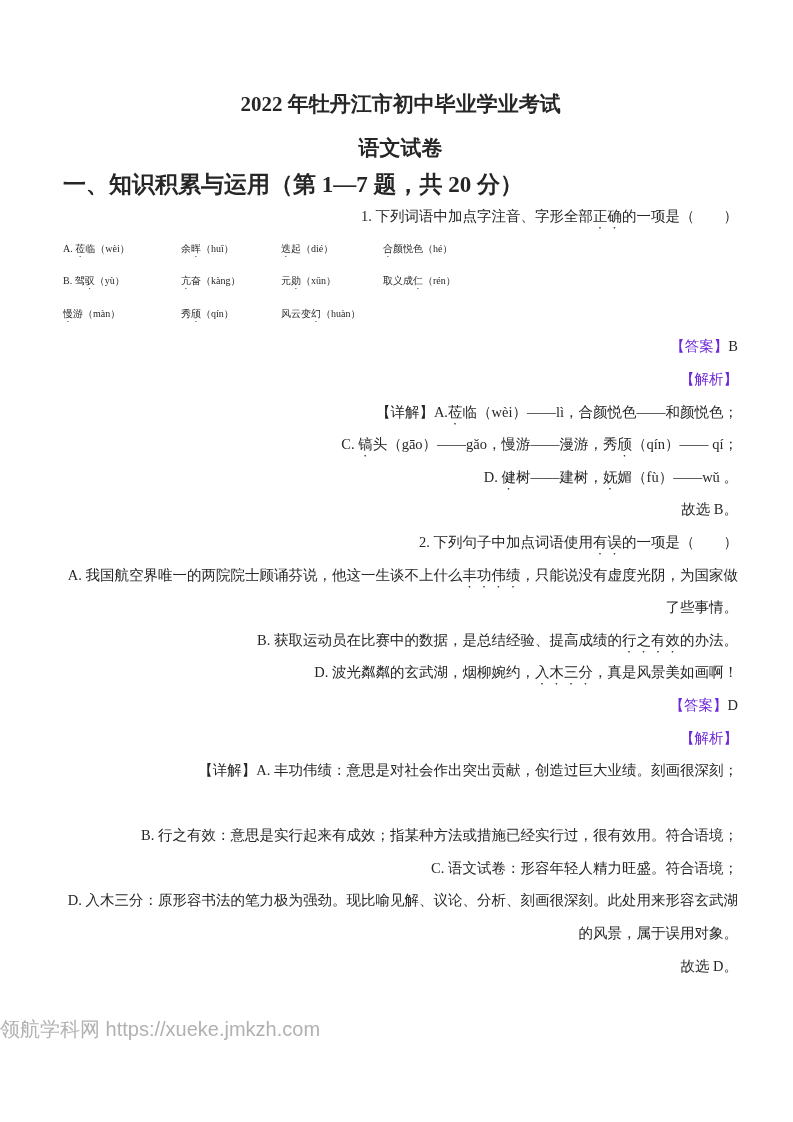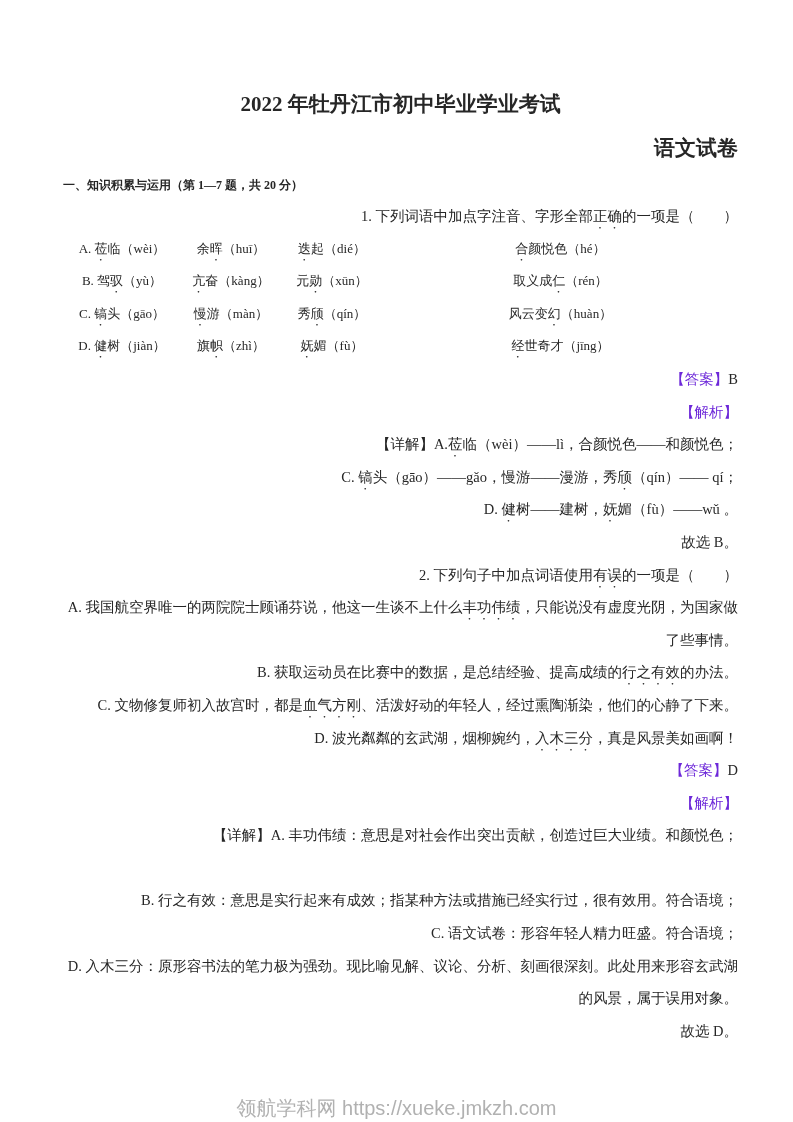--- a/index.html
+++ b/index.html
@@ -16,60 +16,59 @@
   .content { padding: 90px 55px 0 63px; }
   .doc-title {
     margin: 0;
     text-align: center;
     font-size: 21px;
     font-weight: 700;
     line-height: 28px;
   }
   .doc-subtitle {
     margin: 16px 0 0 0;
-    text-align: right;
+    text-align: center;
     font-size: 21px;
     font-weight: 700;
     line-height: 28px;
   }
   .section-heading {
     margin: 10px 0 0 0;
-    font-size: 12px;
+    font-size: 23px;
     font-weight: 700;
     line-height: 26px;
   }
   .doc-body { margin-top: 2px; }
   .doc-body p {
     margin: 0;
     font-size: 14.5px;
     line-height: 32.6px;
     text-align: right;
   }
   .opt-grid {
     display: grid;
     grid-template-columns: 118px 100px 102px auto;
-    font-size: 13px;
+    font-size: 10px;
     line-height: 32.6px;
     white-space: nowrap;
-    text-align: center;
   }
   .blank-line { height: 32.6px; }
   .dot {
     -webkit-text-emphasis: filled dot #262626;
     text-emphasis: filled dot #262626;
     -webkit-text-emphasis-position: under left;
     text-emphasis-position: under left;
   }
   .blue { color: #6d28d9; }
   .watermark {
     position: absolute;
     left: 0;
     right: 0;
-    top: 1094px;
-    text-align: center;
+    top: 1015px;
+    text-align: left;
     font-size: 20px;
     line-height: 28px;
     color: #b1b1b1;
     font-family: "Liberation Sans", "DejaVu Sans", sans-serif;
   }
 </style>
 </head>
 <body>
 
 <div class="page">
@@ -89,48 +88,40 @@
         <div><span class="dot">迭</span><span>起（dié）</span></div>
         <div><span class="dot">合</span><span>颜悦色（hé）</span></div>
       </div>
       <div class="opt-grid">
         <div><span>B. 驾</span><span class="dot">驭</span><span>（yù）</span></div>
         <div><span class="dot">亢</span><span>奋（kàng）</span></div>
         <div><span>元</span><span class="dot">勋</span><span>（xūn）</span></div>
         <div><span>取义成</span><span class="dot">仁</span><span>（rén）</span></div>
       </div>
       <div class="opt-grid">
-        <div><span>C. </span><span class="dot">镐</span><span>头（gāo）</span></div>
         <div><span class="dot">慢</span><span>游（màn）</span></div>
         <div><span>秀</span><span class="dot">颀</span><span>（qín）</span></div>
         <div><span>风云变</span><span class="dot">幻</span><span>（huàn）</span></div>
-      </div>
-      <div class="opt-grid">
-        <div><span>D. </span><span class="dot">健</span><span>树（jiàn）</span></div>
-        <div><span>旗</span><span class="dot">帜</span><span>（zhì）</span></div>
-        <div><span class="dot">妩</span><span>媚（fù）</span></div>
-        <div><span class="dot">经</span><span>世奇才（jīng）</span></div>
       </div>
 
       <p><span class="blue">【答案】</span><span>B</span></p>
       <p><span class="blue">【解析】</span></p>
       <p><span>【详解】A.</span><span class="dot">莅</span><span>临（wèi）——lì，合颜悦色——和颜悦色；</span></p>
       <p><span>C. </span><span class="dot">镐</span><span>头（gāo）——gǎo，慢游——漫游，秀</span><span class="dot">颀</span><span>（qín）—— qí；</span></p>
       <p><span>D. </span><span class="dot">健</span><span>树——建树，</span><span class="dot">妩</span><span>媚（fù）——wǔ 。</span></p>
       <p><span>故选 B。</span></p>
 
       <p><span>2. 下列句子中加点词语使用</span><span class="dot">有误</span><span>的一项是（　　）</span></p>
       <p><span>A. 我国航空界唯一的两院院士顾诵芬说，他这一生谈不上什么</span><span class="dot">丰功伟绩</span><span>，只能说没有虚度光阴，为国家做了些事情。</span></p>
       <p><span>B. 获取运动员在比赛中的数据，是总结经验、提高成绩的</span><span class="dot">行之有效</span><span>的办法。</span></p>
-      <p><span>C. 文物修复师初入故宫时，都是</span><span class="dot">血气方刚</span><span>、活泼好动的年轻人，经过熏陶渐染，他们的心静了下来。</span></p>
       <p><span>D. 波光粼粼的玄武湖，烟柳婉约，</span><span class="dot">入木三分</span><span>，真是风景美如画啊！</span></p>
 
       <p><span class="blue">【答案】</span><span>D</span></p>
       <p><span class="blue">【解析】</span></p>
-      <p><span>【详解】A. 丰功伟绩：意思是对社会作出突出贡献，创造过巨大业绩。和颜悦色；</span></p>
+      <p><span>【详解】A. 丰功伟绩：意思是对社会作出突出贡献，创造过巨大业绩。刻画很深刻；</span></p>
       <div class="blank-line"></div>
       <p><span>B. 行之有效：意思是实行起来有成效；指某种方法或措施已经实行过，很有效用。符合语境；</span></p>
       <p><span>C. 语文试卷：形容年轻人精力旺盛。符合语境；</span></p>
       <p><span>D. 入木三分：原形容书法的笔力极为强劲。现比喻见解、议论、分析、刻画很深刻。此处用来形容玄武湖的风景，属于误用对象。</span></p>
       <p><span>故选 D。</span></p>
 
     </div>
   </div>
 
   <div class="watermark">领航学科网 https://xueke.jmkzh.com</div>

